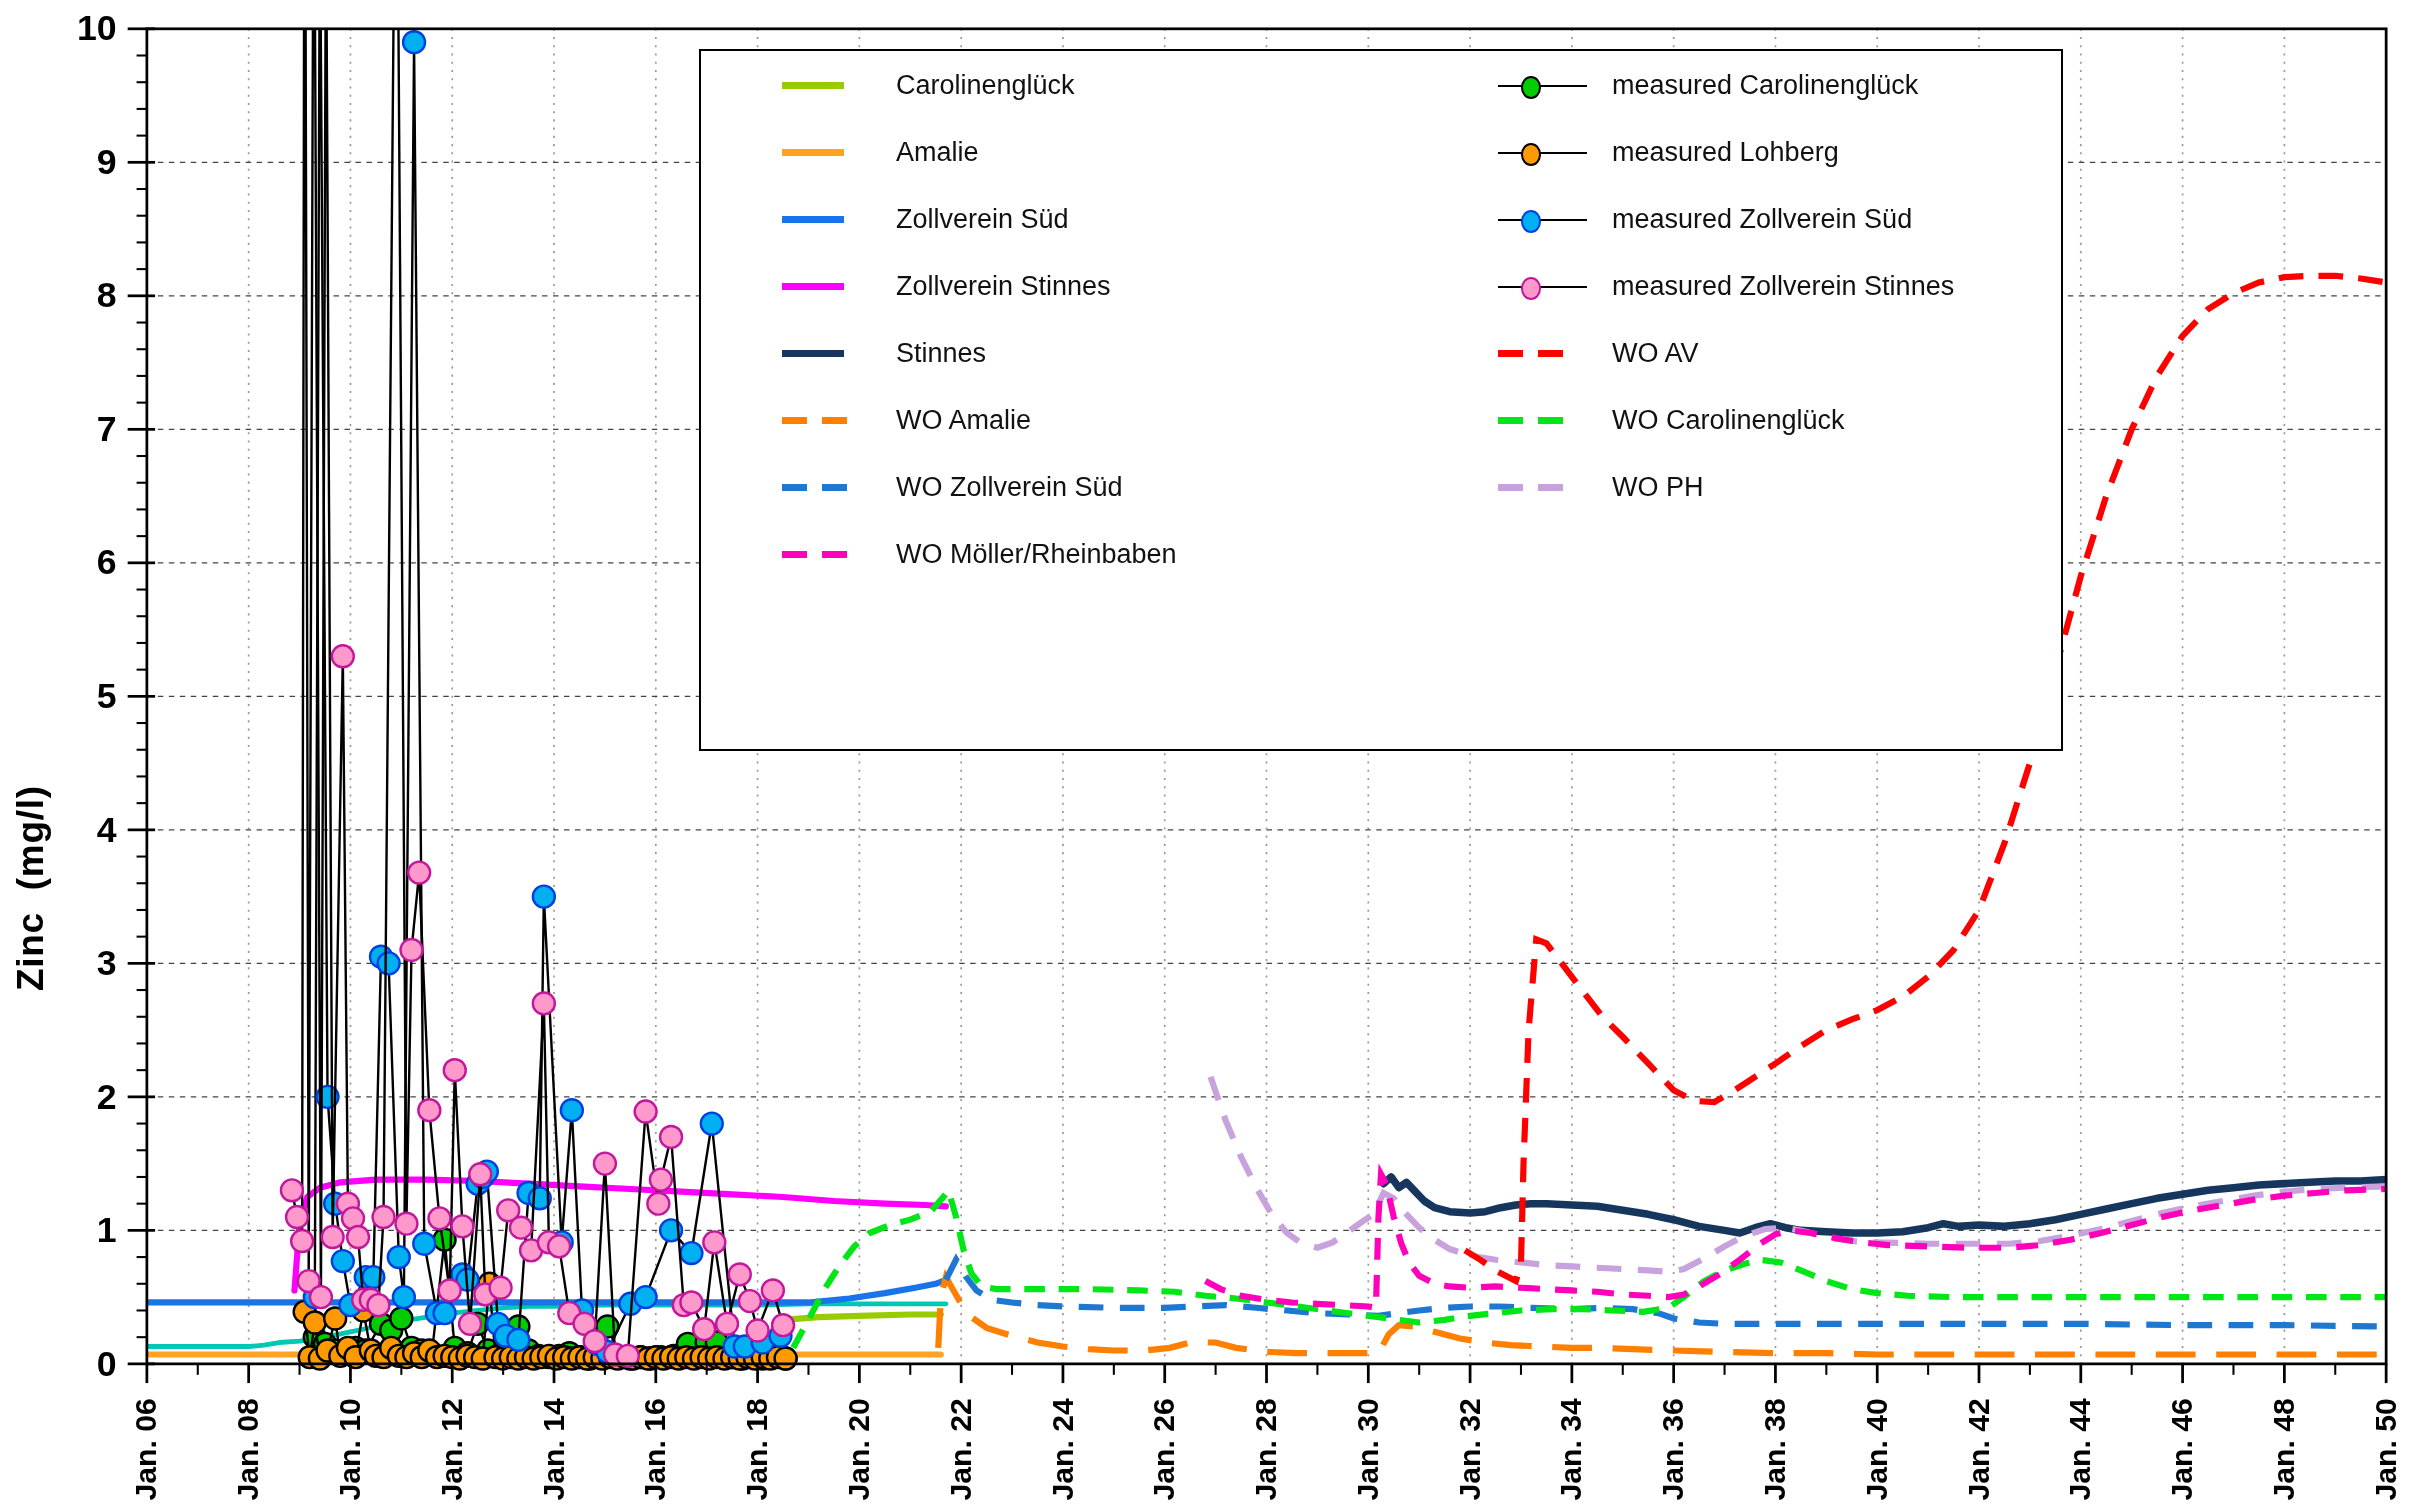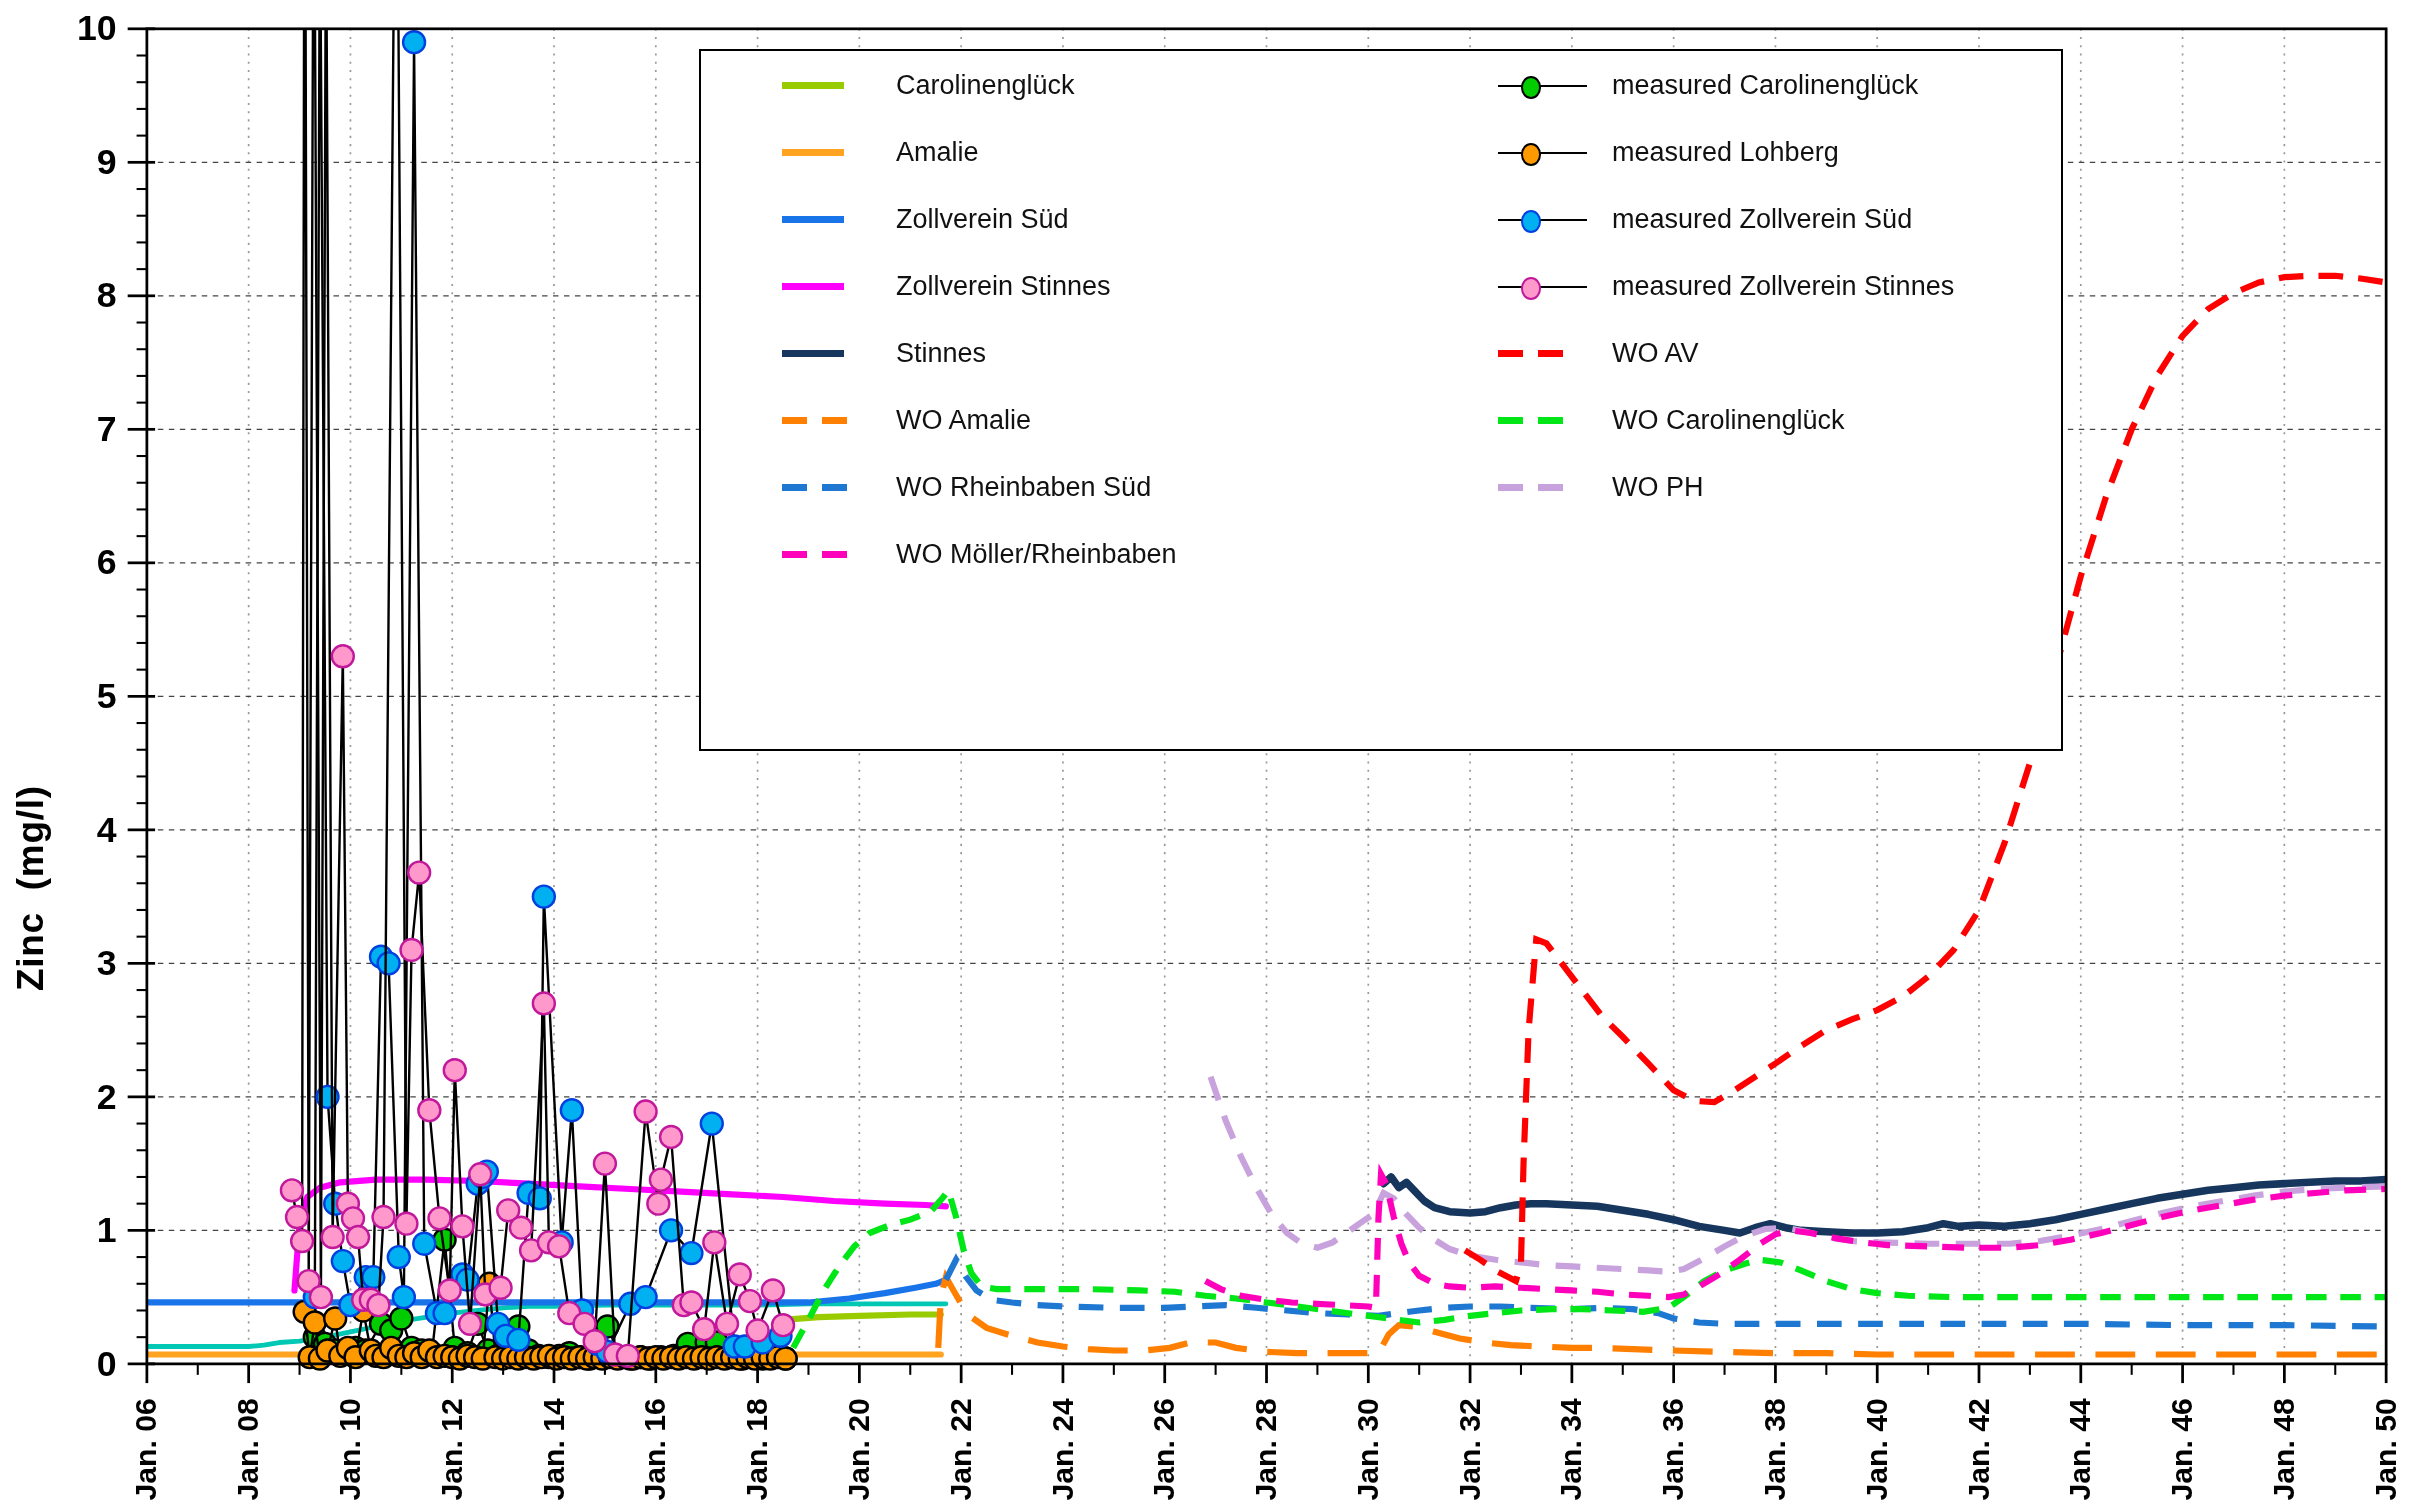--- a/index.html
+++ b/index.html
@@ -461,21 +461,21 @@
         </div>
         <span class="legend-label">WO Amalie</span>
       </div>
       <div class="legend-item col-left">
         <div class="swatch">
           <div class="swatch-dashes">
             <div class="dash" style="background: rgb(30, 120, 210);"></div>
             <div class="dash" style="background: rgb(30, 120, 210);"></div>
           </div>
         </div>
-        <span class="legend-label">WO Rheinbaben Süd</span>
+        <span class="legend-label">WO Zollverein Süd</span>
       </div>
       <div class="legend-item col-left">
         <div class="swatch">
           <div class="swatch-dashes">
             <div class="dash" style="background: rgb(255, 0, 187);"></div>
             <div class="dash" style="background: rgb(255, 0, 187);"></div>
           </div>
         </div>
         <span class="legend-label">WO Möller/Rheinbaben</span>
       </div>

